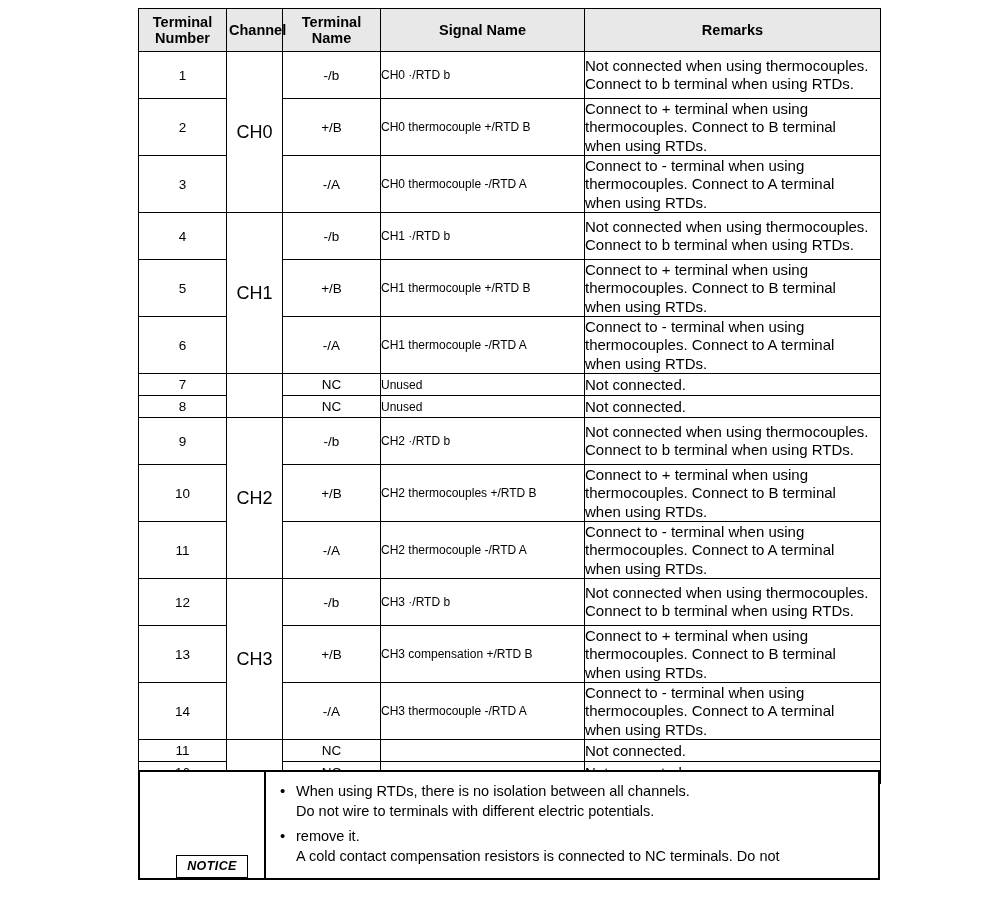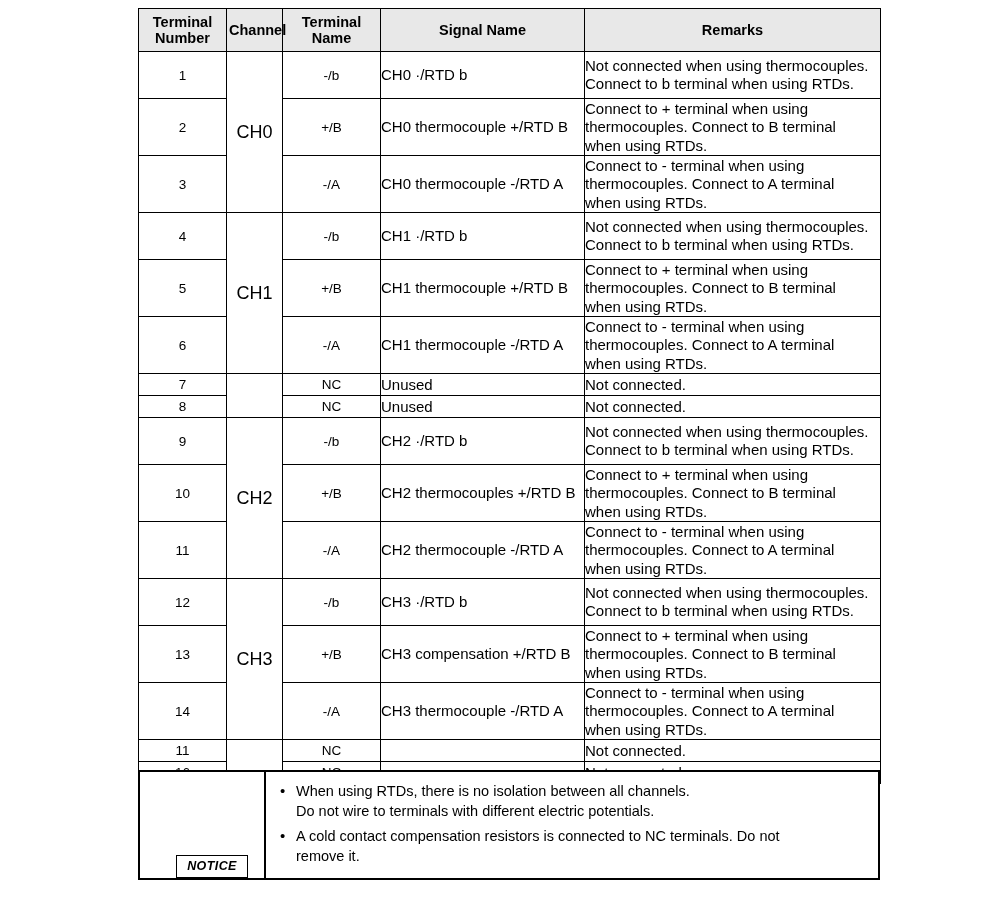--- a/index.html
+++ b/index.html
@@ -59,21 +59,21 @@
     text-align: center;
     font-size: 18px;
   }
   td.tname {
     text-align: center;
     font-size: 13.5px;
   }
   td.sig {
     text-align: left;
     padding: 3px 4px 3px 5px;
-    font-size: 15px;
+    font-size: 12px;
     line-height: 1.2;
   }
   td.rem {
     text-align: left;
     padding: 3px 4px 3px 5px;
     font-size: 15px;
     line-height: 1.22;
   }
   tr.r-tall td { height: 56px; }
   tr.r-mid  td { height: 46px; }
@@ -355,20 +355,20 @@
     </div>
     <div class="notice-right">
       <ul class="notice-list">
         <li>
           <span class="bullet">•</span>
           <span class="nline">When using RTDs, there is no isolation between all channels.</span>
           <span class="nline">Do not wire to terminals with different electric potentials.</span>
         </li>
         <li>
           <span class="bullet">•</span>
+          <span class="nline">remove it.</span>
           <span class="nline">A cold contact compensation resistors is connected to NC terminals. Do not</span>
-          <span class="nline">remove it.</span>
         </li>
       </ul>
     </div>
   </div>
 
 </div>
 
 </body></html>

